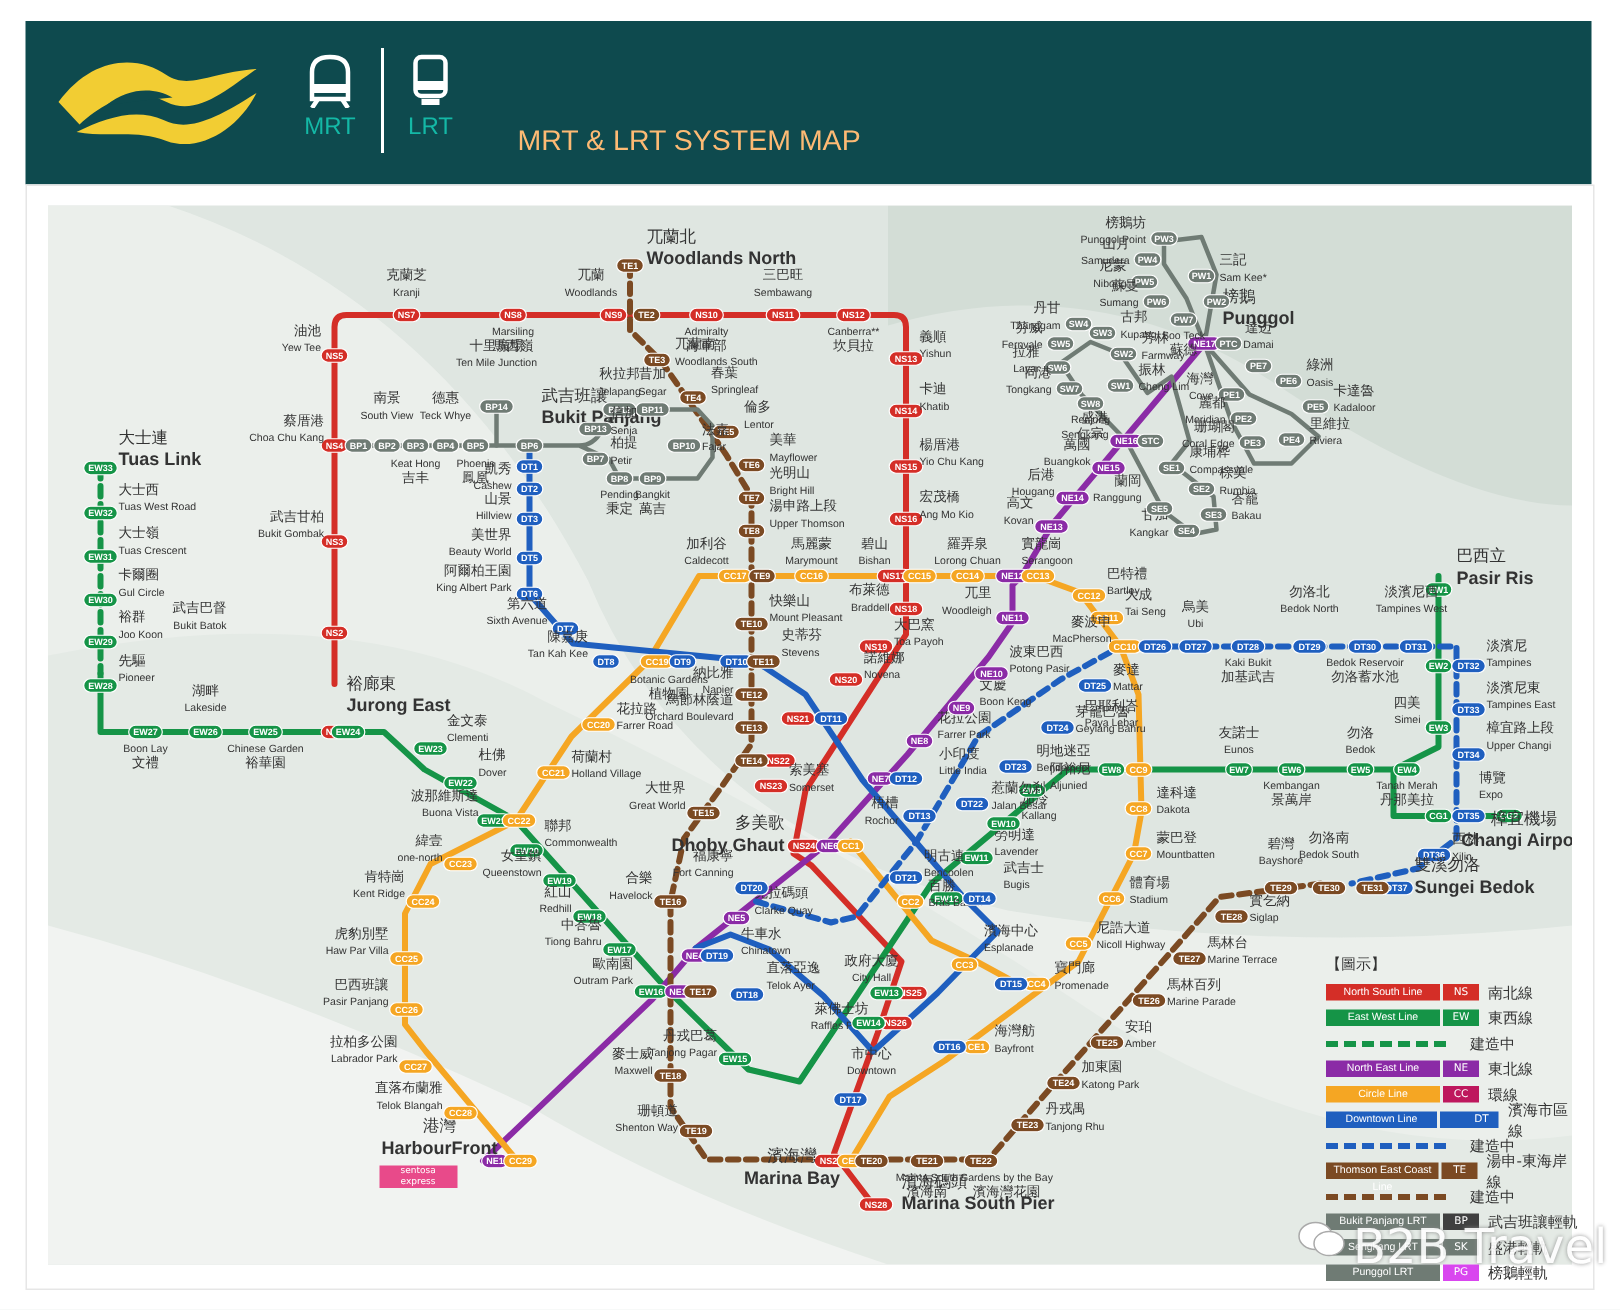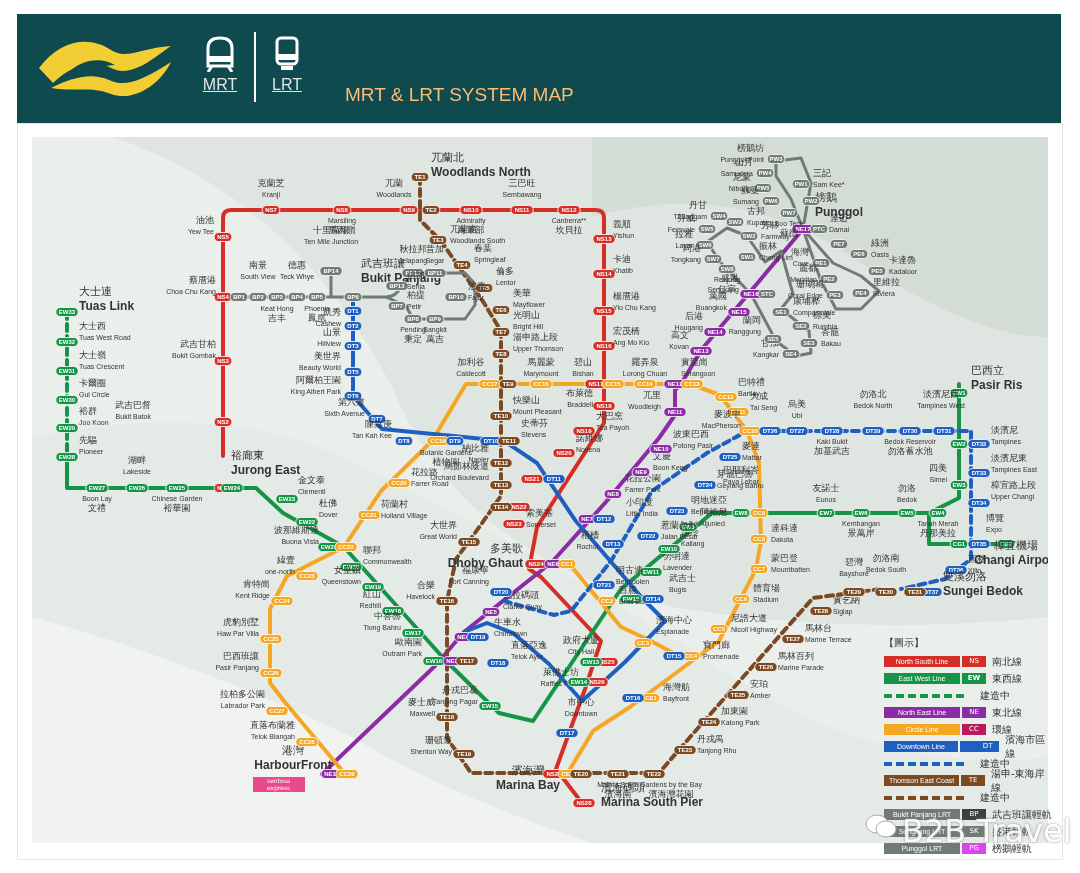--- a/index.html
+++ b/index.html
@@ -1,19 +1,19 @@
 <!DOCTYPE html>
 <html><head>
 <meta charset="utf-8">
 <style>
   html,body{margin:0;padding:0;background:#fff;}
   body{width:1080px;height:873px;position:relative;overflow:hidden;font-family:"DejaVu Sans","Liberation Sans",sans-serif;}
   .header{position:absolute;left:17px;top:14px;width:1044px;height:109px;background:#0e4a4e;}
   .logo{position:absolute;left:14px;top:14px;width:150px;height:80px;}
-  .mode{position:absolute;top:22px;color:#e5e5e5;text-align:center;width:46px;font-family:"Liberation Sans",sans-serif;font-size:16px;text-decoration:underline;}
+  .mode{position:absolute;top:22px;color:#14b8a6;text-align:center;width:46px;font-family:"Liberation Sans",sans-serif;font-size:16px;}
   .mode svg{display:block;margin:0 auto 4px;}
   .mode-div{position:absolute;left:237px;top:18px;width:2px;height:70px;background:#fff;}
   .title-zh{position:absolute;left:327px;top:22px;color:#fff;font-size:34px;letter-spacing:3px;font-family:"DejaVu Sans",sans-serif;}
   .title-en{position:absolute;left:328px;top:70px;color:#fdba74;font-size:19px;font-family:"Liberation Sans",sans-serif;}
   .mapwrap{position:absolute;left:17px;top:123px;width:1044px;height:735px;background:#fff;border:1px solid #e6e6e6;}
   .mapbg{position:absolute;left:14px;top:13px;width:1016px;height:706px;background:#dfe6e1;overflow:hidden;}
   svg text{font-family:"Liberation Sans",sans-serif;}
   .legend{position:absolute;left:884px;top:636px;width:170px;}
   .legend-title{font-size:10px;color:#333;margin-bottom:4px;}
   .lg-row{display:flex;align-items:center;height:15px;margin-bottom:2px;}
@@ -1325,21 +1325,21 @@
 <div class="legend">
   <div class="legend-title">【圖示】</div>
   <div id="legend-rows">
       <div class="lg-row">
         <div class="lg-bar" style="background: rgb(212, 46, 39);">North South Line</div>
         <div class="lg-code" style="background: rgb(212, 46, 39);">NS</div>
         <div class="lg-zh">南北線</div>
       </div>
       <div class="lg-row">
         <div class="lg-bar" style="background: rgb(21, 148, 71);">East West  Line</div>
-        <div class="lg-code" style="background: rgb(21, 148, 71); font-weight: bold;">EW</div>
+        <div class="lg-code" style="background: rgb(21, 148, 71);">EW</div>
         <div class="lg-zh">東西線</div>
       </div>
       <div class="lg-row">
         <div class="lg-dash" style="border-top-color: rgb(21, 148, 71);"></div>
         <div class="lg-zh">建造中</div>
       </div>
       <div class="lg-row">
         <div class="lg-bar" style="background: rgb(139, 43, 166);">North East  Line</div>
         <div class="lg-code" style="background: rgb(139, 43, 166);">NE</div>
         <div class="lg-zh">東北線</div>

